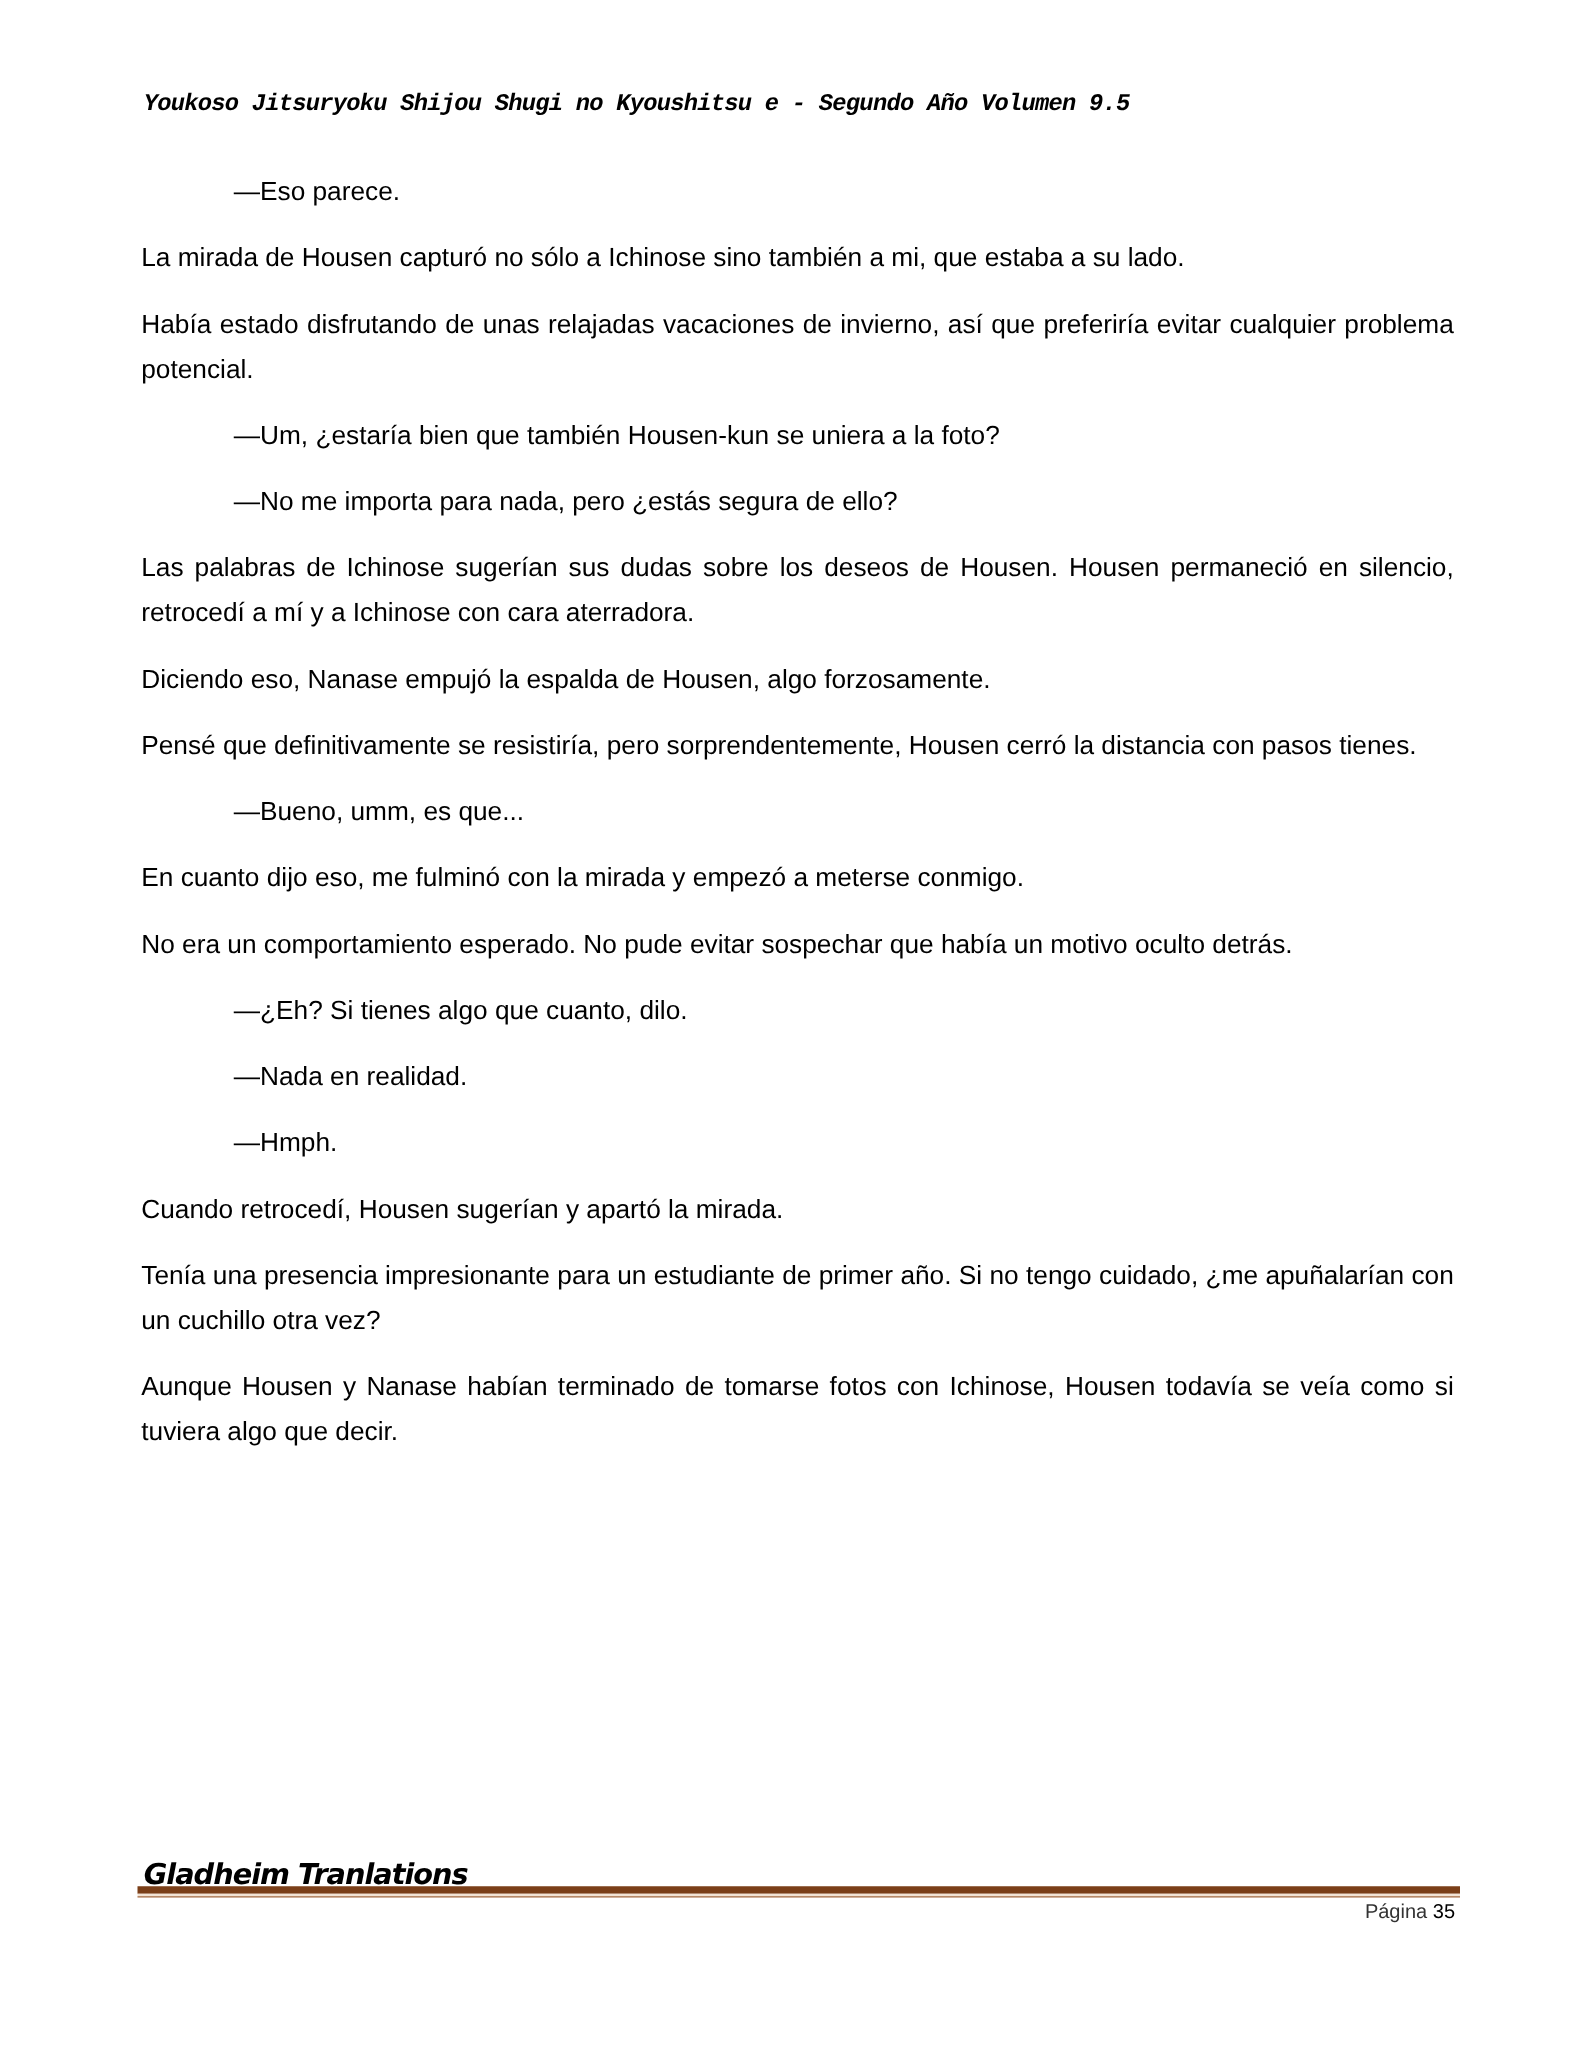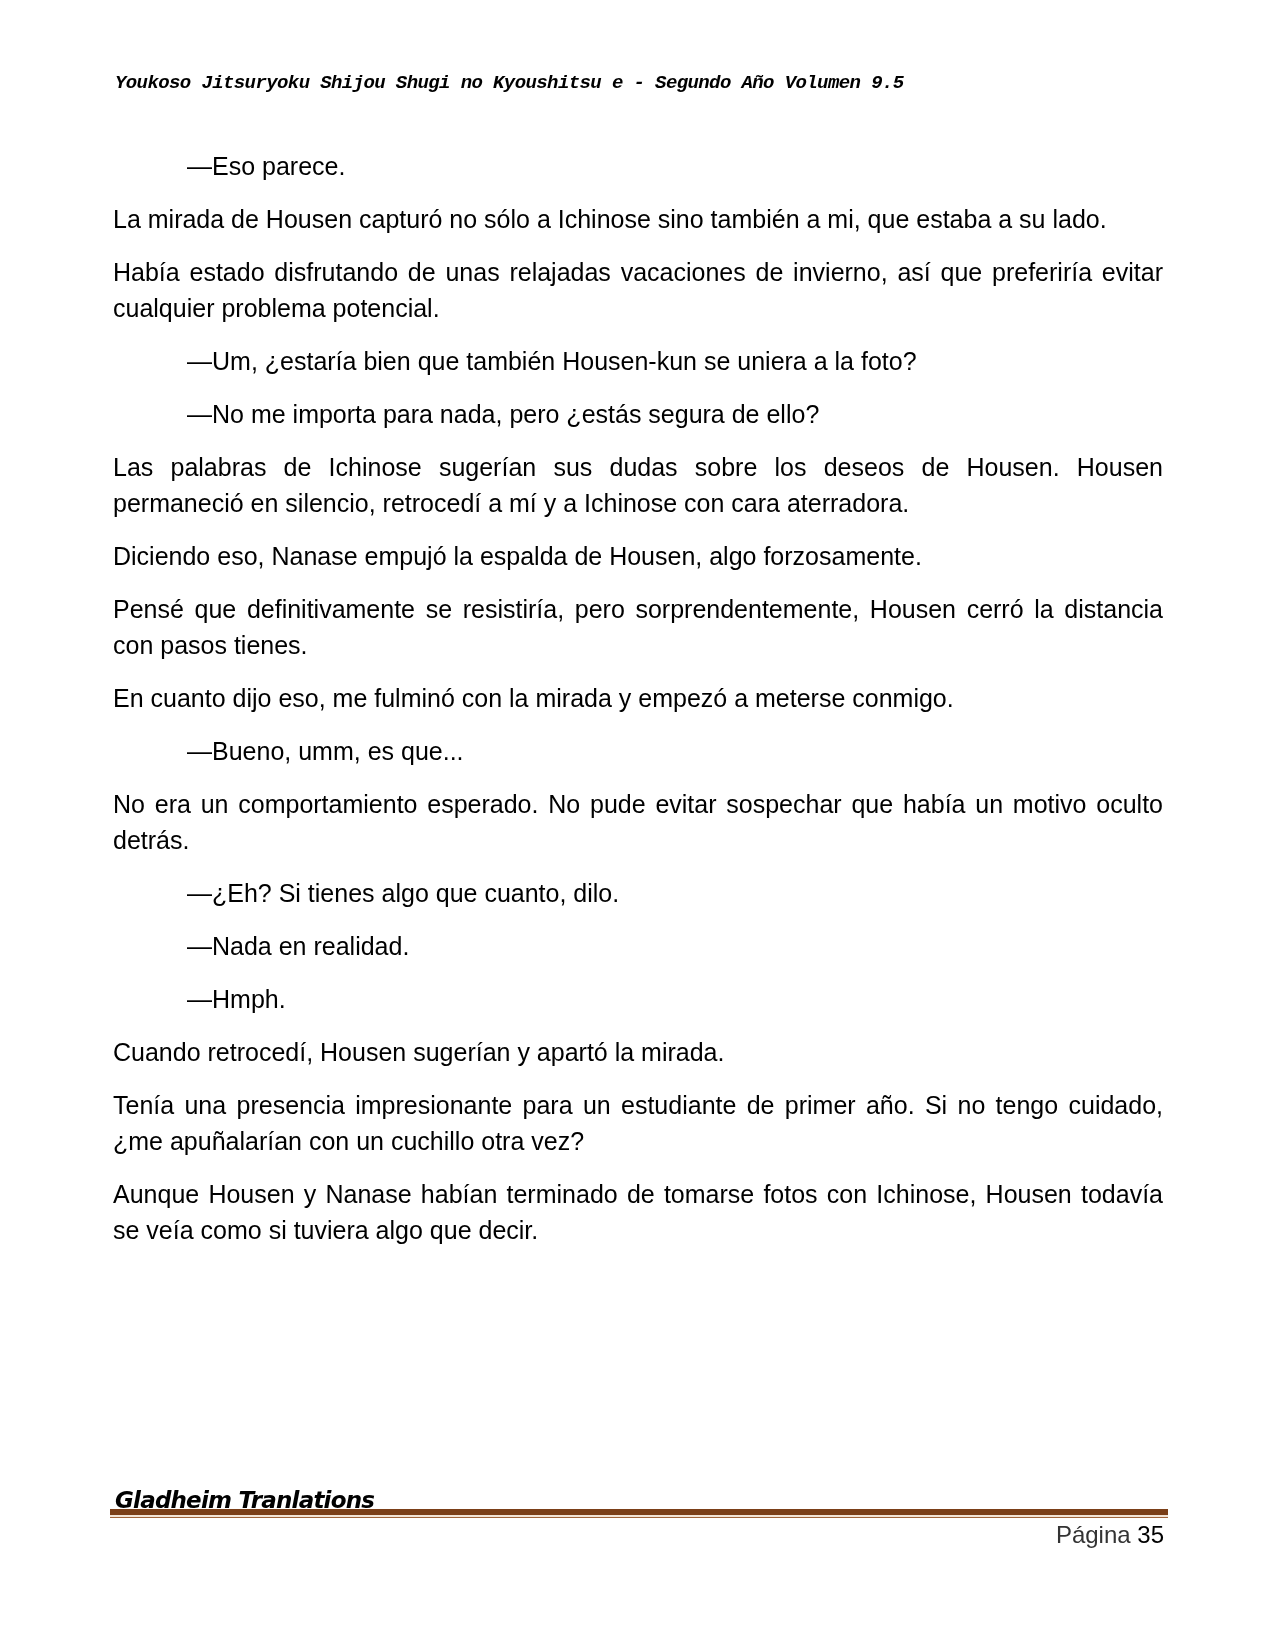--- a/index.html
+++ b/index.html
@@ -3,59 +3,59 @@
 <meta charset="utf-8">
 <style>
   html, body { margin: 0; padding: 0; background: #ffffff; }
   body { width: 1275px; height: 1650px; position: relative; overflow: hidden; color: #000; }
   .page-header {
     position: absolute; left: 115px; top: 72px;
     font-family: Liberation Mono, monospace; font-weight: bold; font-style: italic;
     font-size: 19px; letter-spacing: -0.6px; white-space: nowrap;
   }
   .body-text {
-    position: absolute; left: 113px; top: 148px; width: 1050px;
-    font-family: "Liberation Sans", sans-serif; font-size: 25px; line-height: 36px;
+    position: absolute; left: 113px; top: 136px; width: 1050px;
+    font-family: "Liberation Sans", sans-serif; font-size: 21px; line-height: 36px;
   }
   .para { margin: 0 0 17px 0; text-align: justify; }
   .para.last-line-left { text-align-last: left; }
   .dialogue { padding-left: 74px; text-align: left; }
   .footer-rule {
     position: absolute; left: 110px; top: 1509px; width: 1058px;
   }
   .rule-thick { height: 6px; background: #7b3f18; }
   .rule-gap { height: 2px; background: #f3e4d6; }
   .rule-thin { height: 1px; background: #a0643a; }
   .footer-left {
     position: absolute; left: 115px; top: 1487px;
     font-family: "DejaVu Sans", sans-serif; font-weight: bold; font-style: italic;
     font-size: 23px; letter-spacing: -0.8px;
   }
   .footer-right {
     position: absolute; right: 111px; top: 1521px;
-    font-family: "Liberation Sans", sans-serif; font-size: 24px; color: #333;
+    font-family: "Liberation Sans", sans-serif; font-size: 16px; color: #333;
   }
   .footer-right .num { color: #000; }
 </style>
 </head>
 <body>
 
 <div class="page-header">Youkoso Jitsuryoku Shijou Shugi no Kyoushitsu e - Segundo Año Volumen 9.5</div>
 
 <div class="body-text">
   <p class="para dialogue">—Eso parece.</p>
   <p class="para last-line-left">La mirada de Housen capturó no sólo a Ichinose sino también a mi, que estaba a su lado.</p>
   <p class="para last-line-left">Había estado disfrutando de unas relajadas vacaciones de invierno, así que preferiría evitar cualquier problema potencial.</p>
   <p class="para dialogue">—Um, ¿estaría bien que también Housen-kun se uniera a la foto?</p>
   <p class="para dialogue">—No me importa para nada, pero ¿estás segura de ello?</p>
   <p class="para last-line-left">Las palabras de Ichinose sugerían sus dudas sobre los deseos de Housen. Housen permaneció en silencio, retrocedí a mí y a Ichinose con cara aterradora.</p>
   <p class="para last-line-left">Diciendo eso, Nanase empujó la espalda de Housen, algo forzosamente.</p>
   <p class="para last-line-left">Pensé que definitivamente se resistiría, pero sorprendentemente, Housen cerró la distancia con pasos tienes.</p>
+  <p class="para dialogue">—Bueno, umm, es que...</p>
   <p class="para last-line-left">En cuanto dijo eso, me fulminó con la mirada y empezó a meterse conmigo.</p>
-  <p class="para dialogue">—Bueno, umm, es que...</p>
   <p class="para last-line-left">No era un comportamiento esperado. No pude evitar sospechar que había un motivo oculto detrás.</p>
   <p class="para dialogue">—¿Eh? Si tienes algo que cuanto, dilo.</p>
   <p class="para dialogue">—Nada en realidad.</p>
   <p class="para dialogue">—Hmph.</p>
   <p class="para last-line-left">Cuando retrocedí, Housen sugerían y apartó la mirada.</p>
   <p class="para last-line-left">Tenía una presencia impresionante para un estudiante de primer año. Si no tengo cuidado, ¿me apuñalarían con un cuchillo otra vez?</p>
   <p class="para last-line-left">Aunque Housen y Nanase habían terminado de tomarse fotos con Ichinose, Housen todavía se veía como si tuviera algo que decir.</p>
 </div>
 
 <div class="footer-rule">

